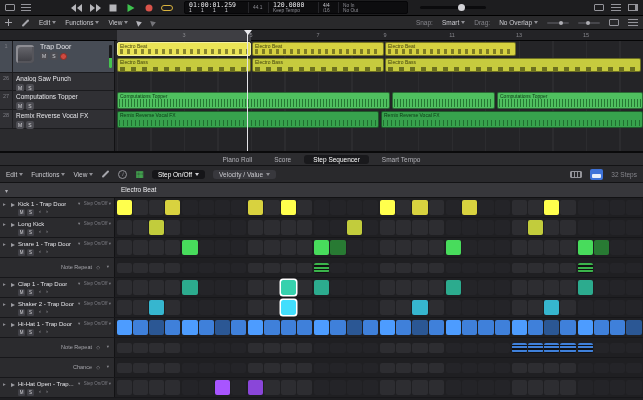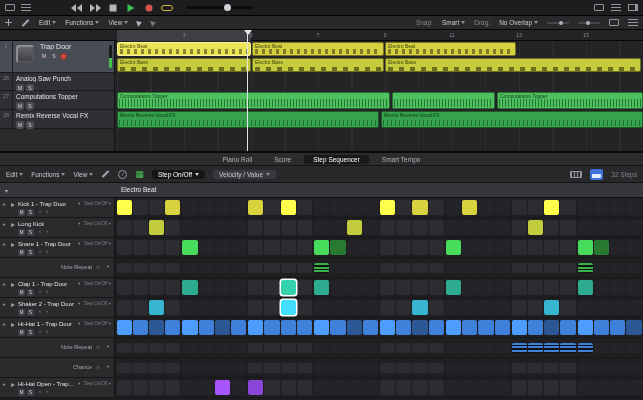--- a/index.html
+++ b/index.html
@@ -179,20 +179,41 @@
       <span class="tpb">
           <svg width="10" height="8" viewBox="0 0 10 8">
             <circle cx="5" cy="4" r="3.5" fill="#d9534a"></circle>
           </svg>
         </span>
       <span class="tpb">
           <svg width="12" height="8" viewBox="0 0 12 8">
             <rect x="0.5" y="1.5" width="11" height="5" rx="2.5" fill="none" stroke="#d8b23e"></rect>
           </svg>
         </span>
+    </div>
+    <div class="lcd">
+      <div class="lcd-col" style="min-width:64px;">
+        <div class="lcd-big">01:00:01.259</div>
+        <div class="lcd-sub beats">1 1 1 1</div>
+      </div>
+      <div class="lcd-col" style="min-width:20px;">
+        <div class="lcd-sub">44.1</div>
+      </div>
+      <div class="lcd-col" style="min-width:50px;">
+        <div class="lcd-big">120.0000</div>
+        <div class="lcd-sub">Keep Tempo</div>
+      </div>
+      <div class="lcd-col" style="min-width:20px;">
+        <div class="lcd-sub" style="color:#cfcfd4;">4/4</div>
+        <div class="lcd-sub">/16</div>
+      </div>
+      <div class="lcd-col" style="min-width:26px;">
+        <div class="lcd-sub">No In</div>
+        <div class="lcd-sub">No Out</div>
+      </div>
     </div>
     <div class="vol">
       <div class="vol-track">
           <span class="vol-knob"></span>
         </div>
     </div>
     <div class="tright">
       <span class="ic-rect"></span>
       <span class="ic-lines"></span>
       <span class="ic-panel"></span>

